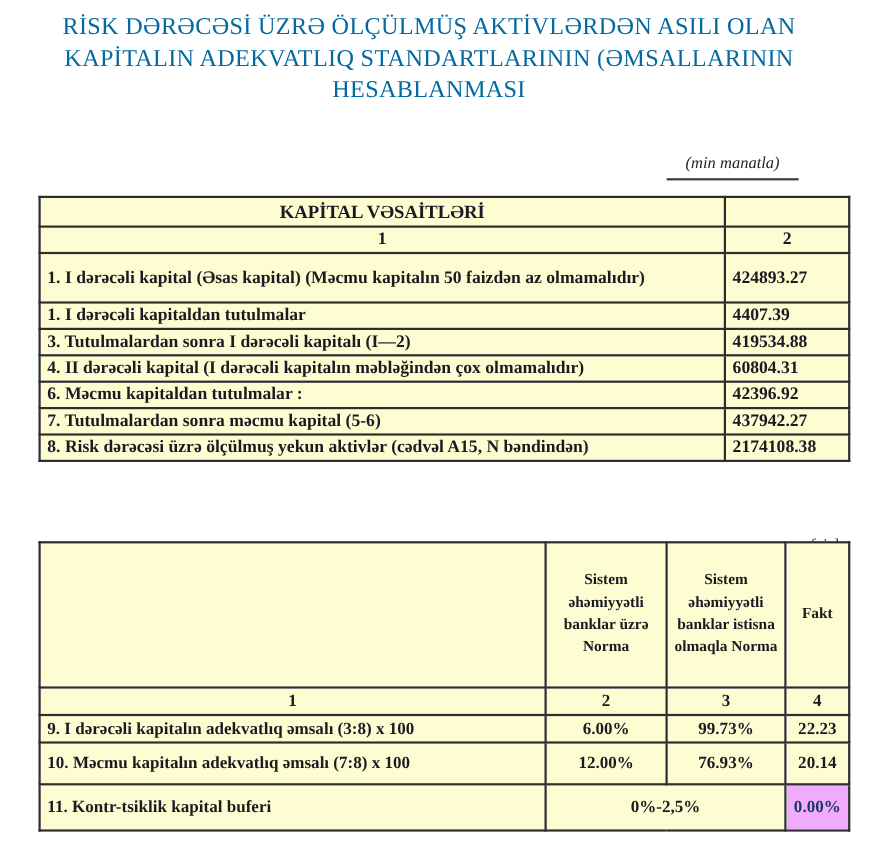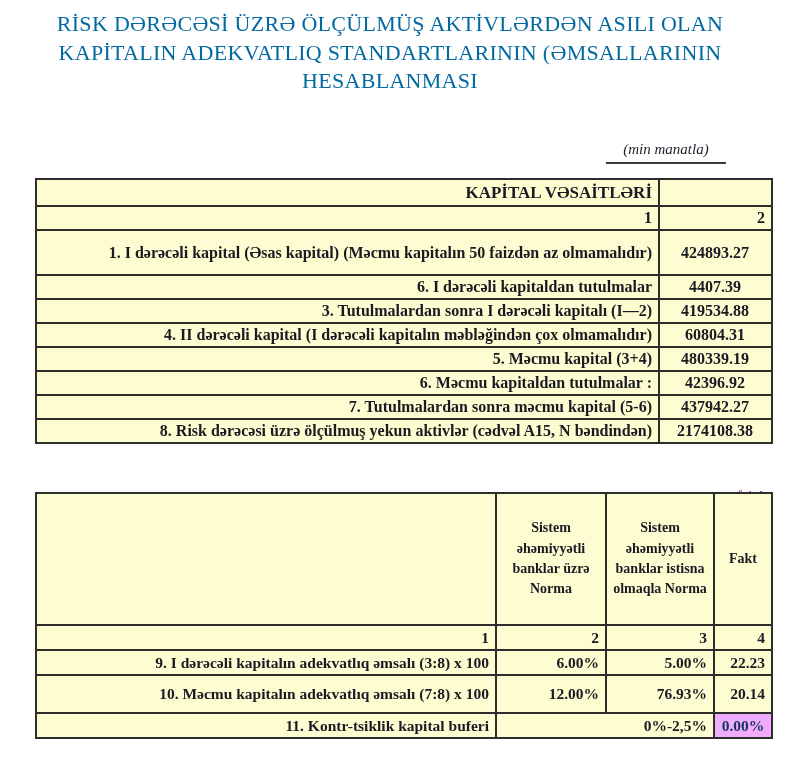--- a/index.html
+++ b/index.html
@@ -63,23 +63,23 @@
     font-weight: bold;
     font-size: 16px;
     color: #191a22;
     background: #fefcd1;
     vertical-align: middle;
     padding: 1px 6px;
     overflow: hidden;
   }
   .t1 { left: 35px; top: 178px; width: 736px; }
   .t2 { left: 35px; top: 492px; width: 736px; }
-  td.center { text-align: right; }
-  td.lbl { text-align: right; line-height: 1.25; }
-  td.val { text-align: center; padding-right: 7px; }
+  td.center { text-align: center; }
+  td.lbl { text-align: left; line-height: 1.25; }
+  td.val { text-align: left; padding-right: 7px; }
   .t1 .hdr { font-size: 17px; }
   .t2 td { font-size: 15.5px; }
   .t2 td.hdrc { text-align: center; line-height: 1.45; font-size: 14px; }
   td.fact-white {
     background: #f0abfc;
     color: #17375e;
     text-align: center;
   }
   .idx { font-size: 16px; }
 </style>
@@ -104,34 +104,30 @@
     </tr>
     <tr style="height:24px">
       <td class="center idx">1</td>
       <td class="center idx">2</td>
     </tr>
     <tr style="height:45px">
       <td class="lbl">1. I dərəcəli kapital (Əsas kapital) (Məcmu kapitalın 50 faizdən  az olmamalıdır)</td>
       <td class="val">424893.27</td>
     </tr>
     <tr style="height:24px">
-      <td class="lbl">6. I dərəcəli kapitaldan  tutulmalar</td>
+      <td class="lbl">1. I dərəcəli kapitaldan  tutulmalar</td>
       <td class="val">4407.39</td>
     </tr>
     <tr style="height:24px">
       <td class="lbl">3. Tutulmalardan  sonra I dərəcəli kapitalı (I—2)</td>
       <td class="val">419534.88</td>
     </tr>
     <tr style="height:20px">
       <td class="lbl">4. II dərəcəli  kapital (I dərəcəli  kapitalın  məbləğindən çox olmamalıdır)</td>
       <td class="val">60804.31</td>
-    </tr>
-    <tr style="height:24px">
-      <td class="lbl">5. Məcmu kapital (3+4)</td>
-      <td class="val">480339.19</td>
     </tr>
     <tr style="height:24px">
       <td class="lbl">6. Məcmu kapitaldan tutulmalar :</td>
       <td class="val">42396.92</td>
     </tr>
     <tr style="height:24px">
       <td class="lbl">7. Tutulmalardan  sonra məcmu kapital (5-6)</td>
       <td class="val">437942.27</td>
     </tr>
     <tr style="height:24px">
@@ -159,30 +155,30 @@
     </tr>
     <tr style="height:25px">
       <td class="center idx">1</td>
       <td class="center idx">2</td>
       <td class="center idx">3</td>
       <td class="center idx">4</td>
     </tr>
     <tr style="height:25px">
       <td class="lbl">9.  I dərəcəli  kapitalın  adekvatlıq əmsalı (3:8) x 100</td>
       <td class="center">6.00%</td>
-      <td class="center">5.00%</td>
+      <td class="center">99.73%</td>
       <td class="center">22.23</td>
     </tr>
     <tr style="height:38px">
       <td class="lbl">10. Məcmu kapitalın  adekvatlıq  əmsalı (7:8) x 100</td>
       <td class="center">12.00%</td>
       <td class="center">76.93%</td>
       <td class="center">20.14</td>
     </tr>
-    <tr style="height:25px">
+    <tr style="height:42px">
       <td class="lbl">11. Kontr-tsiklik kapital buferi</td>
       <td class="center" colspan="2">0%-2,5%</td>
       <td class="fact-white">0.00%</td>
     </tr>
   </tbody>
     </table>
 
 </div>
 
 </body></html>

